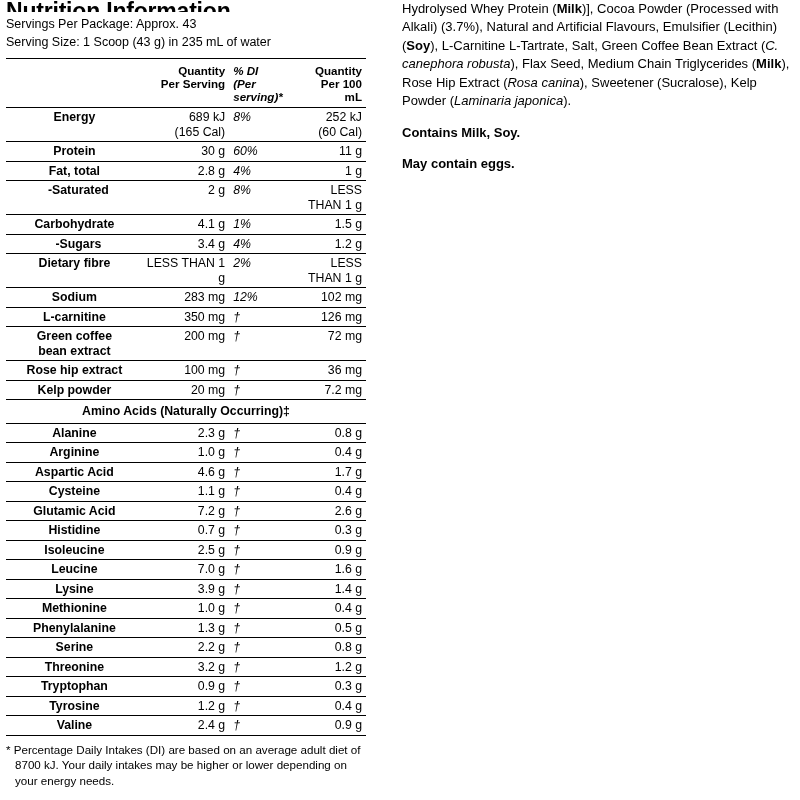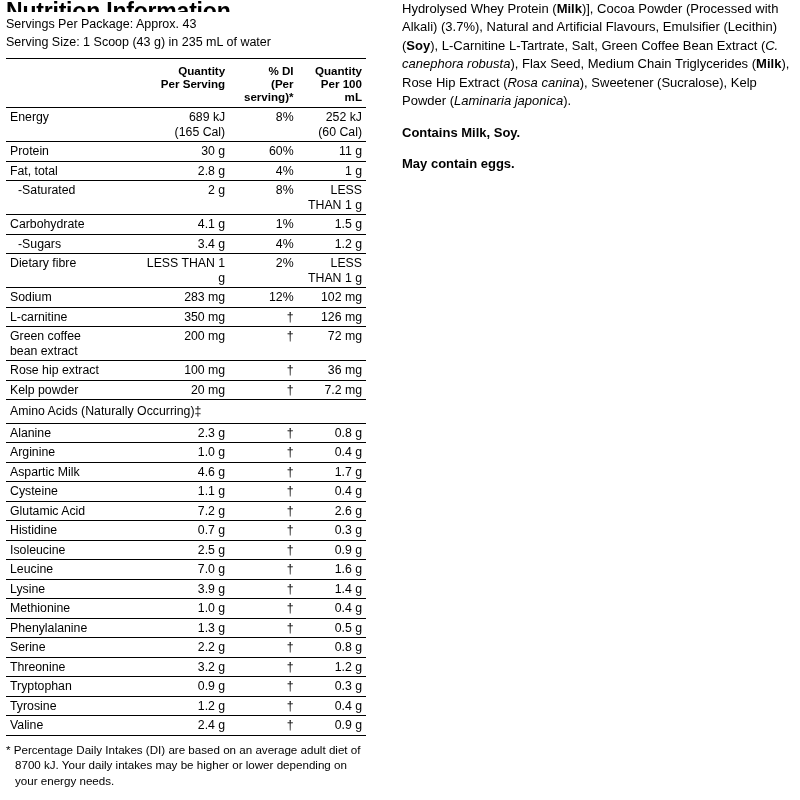--- a/index.html
+++ b/index.html
@@ -50,23 +50,23 @@
     margin-top: 7px;
     width: 100%;
     border-collapse: collapse;
     font-size: 12.3px;
   }
   .nut-table td, .nut-table th {
     padding: 2px 4px 2px 4px;
     vertical-align: top;
     line-height: 1.18;
   }
-  .nut-table .c-name { text-align: left; width: 38%; }
+  .nut-table .c-name { text-align: center; width: 38%; font-weight: bold; }
   .nut-table .c-serv { text-align: right; width: 24%; }
-  .nut-table .c-di   { text-align: right; width: 19%; }
+  .nut-table .c-di   { text-align: left; width: 19%; font-style: italic; }
   .nut-table .c-100  { text-align: right; width: 26%; }
 
   .rule-top td { border-top: 1.6px solid #000; }
   .rule-thin td { border-top: 1px solid #000; }
   .rule-thick td { border-top: 1.6px solid #000; }
 
   .hdr td {
     font-weight: bold;
     font-size: 11.6px;
     line-height: 1.12;
@@ -248,21 +248,21 @@
           <td class="c-di">†</td>
           <td class="c-100">0.8 g</td>
         </tr>
         <tr class="rule-thin">
           <td class="c-name">Arginine</td>
           <td class="c-serv">1.0 g</td>
           <td class="c-di">†</td>
           <td class="c-100">0.4 g</td>
         </tr>
         <tr class="rule-thin">
-          <td class="c-name">Aspartic Milk</td>
+          <td class="c-name">Aspartic Acid</td>
           <td class="c-serv">4.6 g</td>
           <td class="c-di">†</td>
           <td class="c-100">1.7 g</td>
         </tr>
         <tr class="rule-thin">
           <td class="c-name">Cysteine</td>
           <td class="c-serv">1.1 g</td>
           <td class="c-di">†</td>
           <td class="c-100">0.4 g</td>
         </tr>

